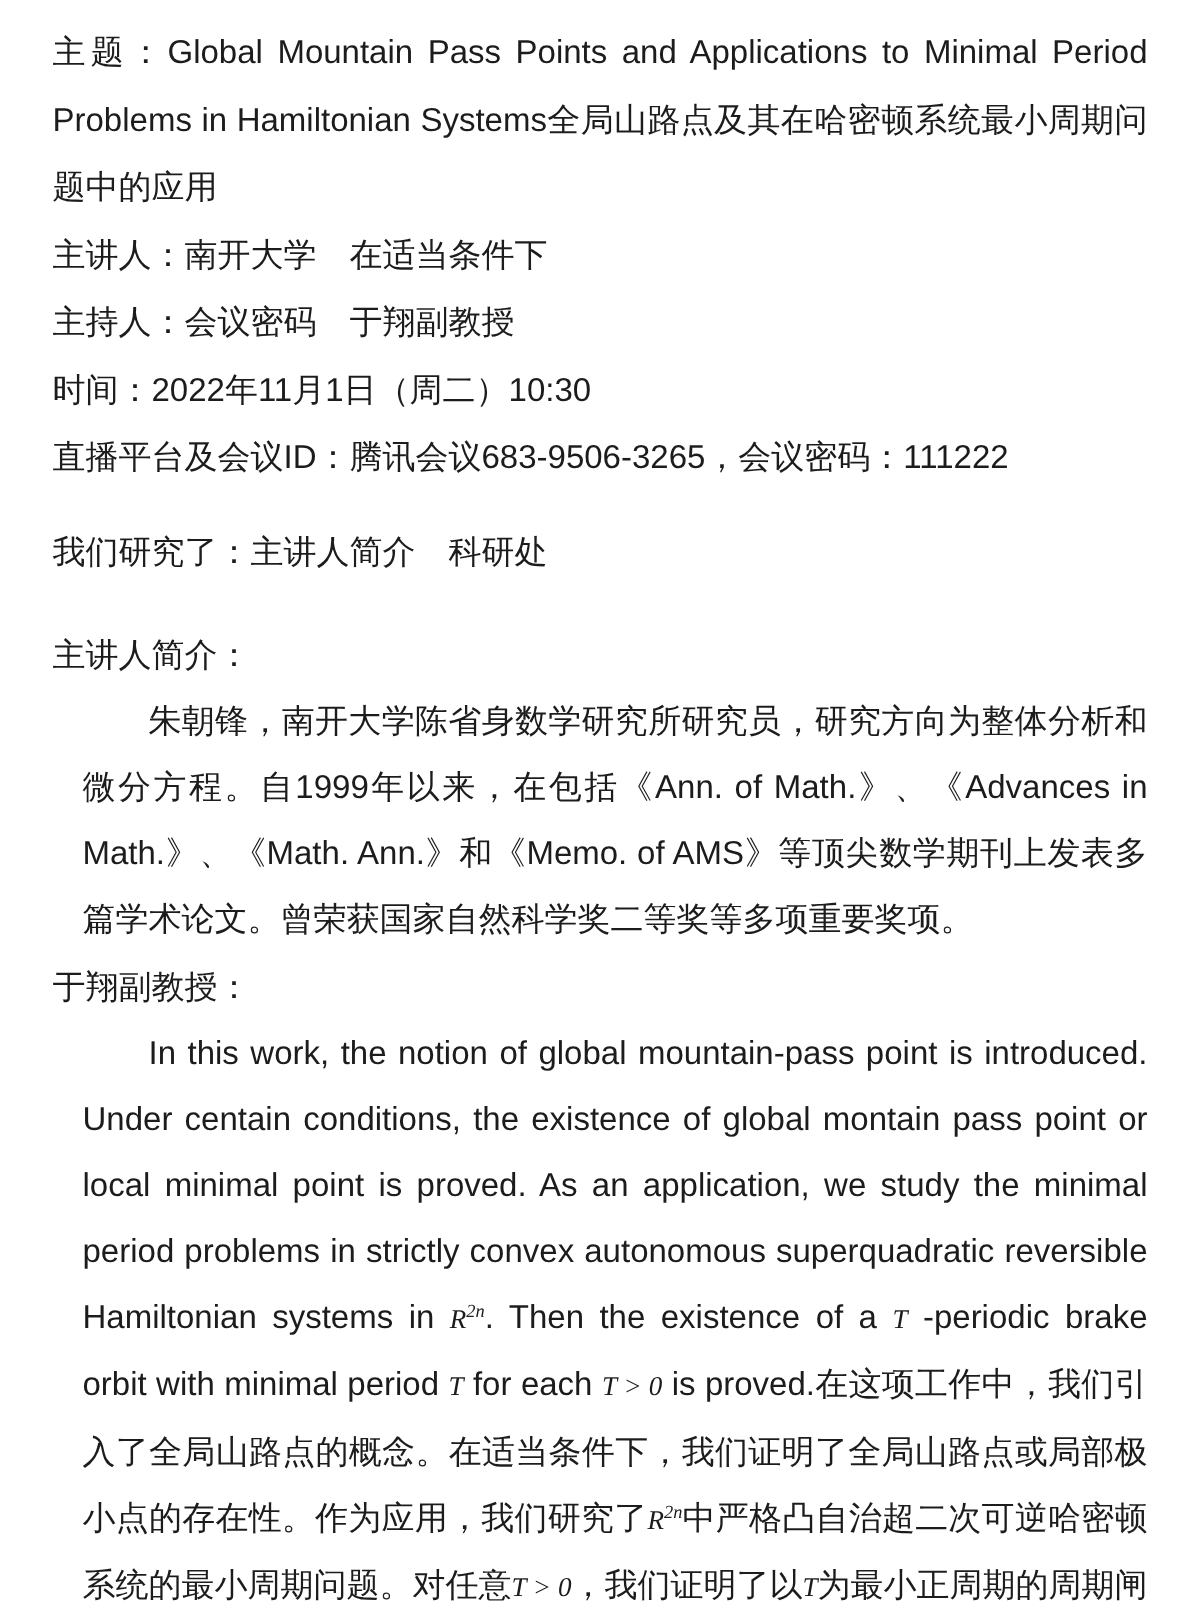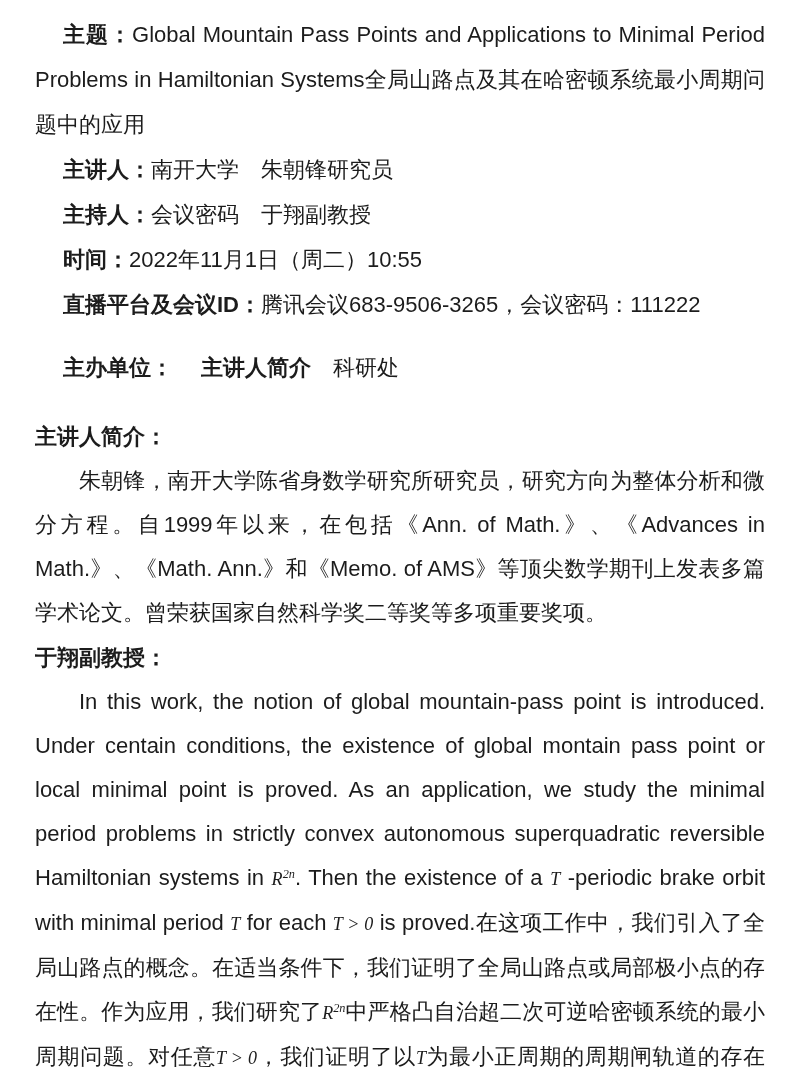--- a/index.html
+++ b/index.html
@@ -15,59 +15,60 @@
     padding: 12px 33px 0 35px;
     font-family: "Liberation Sans", "DejaVu Sans", sans-serif;
     color: #1c1c1c;
     font-size: 22px;
   }
   p {
     margin: 0;
     text-align: justify;
     line-height: 45px;
   }
-  .label { font-weight: bold; margin-left: 28px; }
+  .label { font-weight: normal; }
   .info-line { line-height: 45px; }
   .gap-small { height: 18px; }
   .gap-medium { height: 24px; }
   .heading {
-    font-weight: bold;
+    font-weight: normal;
     line-height: 45px;
     text-align: left;
   }
   .body-para {
     text-indent: 2em;
     line-height: 44px;
+    margin-left: 20px;
   }
   .mvar {
     font-family: "Liberation Serif", "DejaVu Serif", serif;
     font-style: italic;
     font-size: 0.82em;
   }
   .mvar sup {
     font-size: 0.68em;
     line-height: 0;
   }
 </style>
 </head>
 <body>
 
 <p><span class="label">主题：</span><span>Global Mountain Pass Points and Applications to Minimal Period Problems in Hamiltonian Systems全局山路点及其在哈密顿系统最小周期问题中的应用</span></p>
 
-<p class="info-line"><span class="label">主讲人：</span><span>南开大学　朱朝锋研究员</span></p>
+<p class="info-line"><span class="label">主讲人：</span><span>南开大学　在适当条件下</span></p>
 
 <p class="info-line"><span class="label">主持人：</span><span>会议密码　于翔副教授</span></p>
 
-<p class="info-line"><span class="label">时间：</span><span>2022年11月1日（周二）10:55</span></p>
+<p class="info-line"><span class="label">时间：</span><span>2022年11月1日（周二）10:30</span></p>
 
 <p class="info-line"><span class="label">直播平台及会议ID：</span><span>腾讯会议683-9506-3265，会议密码：111222</span></p>
 
 <div class="gap-small"></div>
 
-<p class="info-line"><span class="label">主办单位：</span><span class="label">主讲人简介</span><span>　科研处</span></p>
+<p class="info-line"><span class="label">我们研究了：</span><span class="label">主讲人简介</span><span>　科研处</span></p>
 
 <div class="gap-medium"></div>
 
 <p class="heading">主讲人简介：</p>
 
 <p class="body-para">朱朝锋，南开大学陈省身数学研究所研究员，研究方向为整体分析和微分方程。自1999年以来，在包括《Ann. of Math.》、《Advances in Math.》、《Math. Ann.》和《Memo. of AMS》等顶尖数学期刊上发表多篇学术论文。曾荣获国家自然科学奖二等奖等多项重要奖项。</p>
 
 <p class="heading">于翔副教授：</p>
 
 <p class="body-para"><span>In this work, the notion of global mountain-pass point is introduced. Under centain conditions, the existence of global montain pass point or local minimal point is proved. As an application, we study the minimal period problems in strictly convex autonomous superquadratic reversible Hamiltonian systems in </span><span class="mvar"><span>R</span><sup>2n</sup></span><span>. Then the existence of a </span><span class="mvar">T</span><span> -periodic brake orbit with minimal period </span><span class="mvar">T</span><span> for each </span><span class="mvar">T &gt; 0</span><span> is proved.</span><span>在这项工作中，我们引入了全局山路点的概念。在适当条件下，我们证明了全局山路点或局部极小点的存在性。作为应用，我们研究了</span><span class="mvar"><span>R</span><sup>2n</sup></span><span>中严格凸自治超二次可逆哈密顿系统的最小周期问题。对任意</span><span class="mvar">T &gt; 0</span><span>，我们证明了以</span><span class="mvar">T</span><span>为最小正周期的周期闸轨道的存在性。</span></p>

